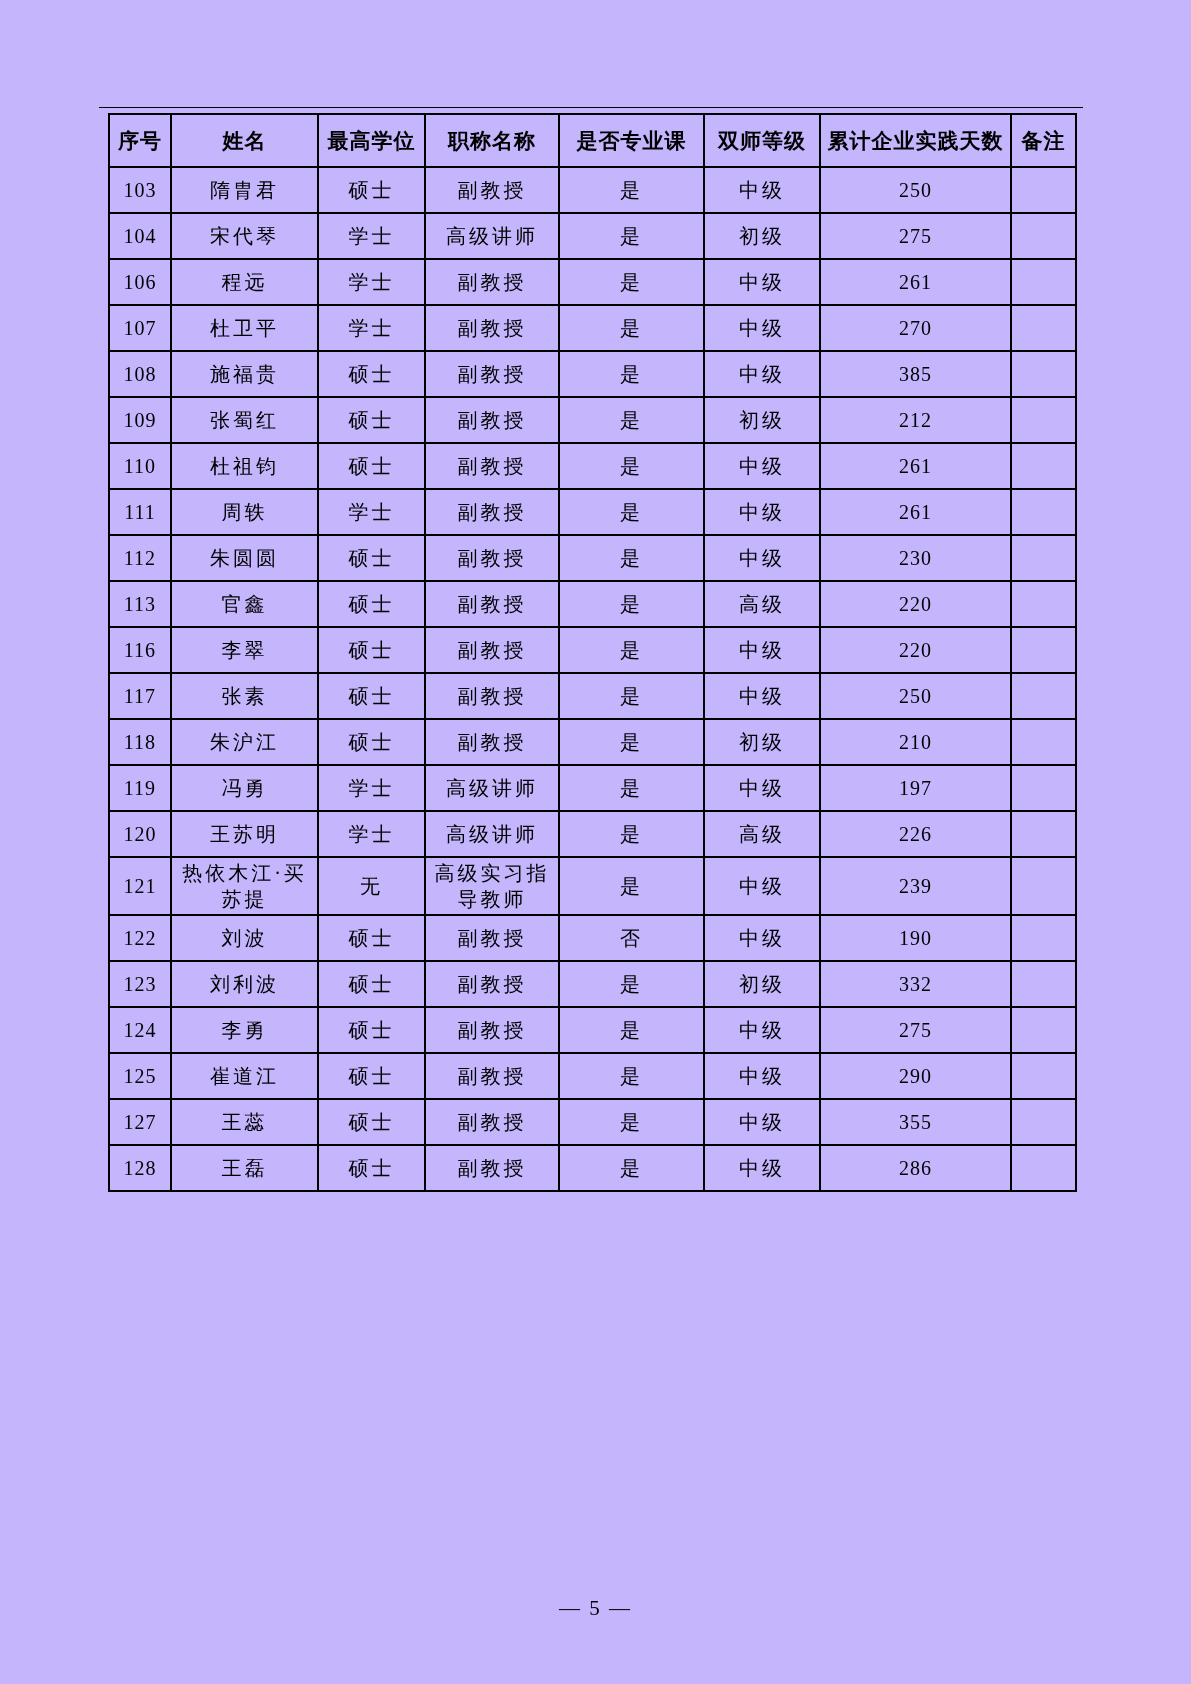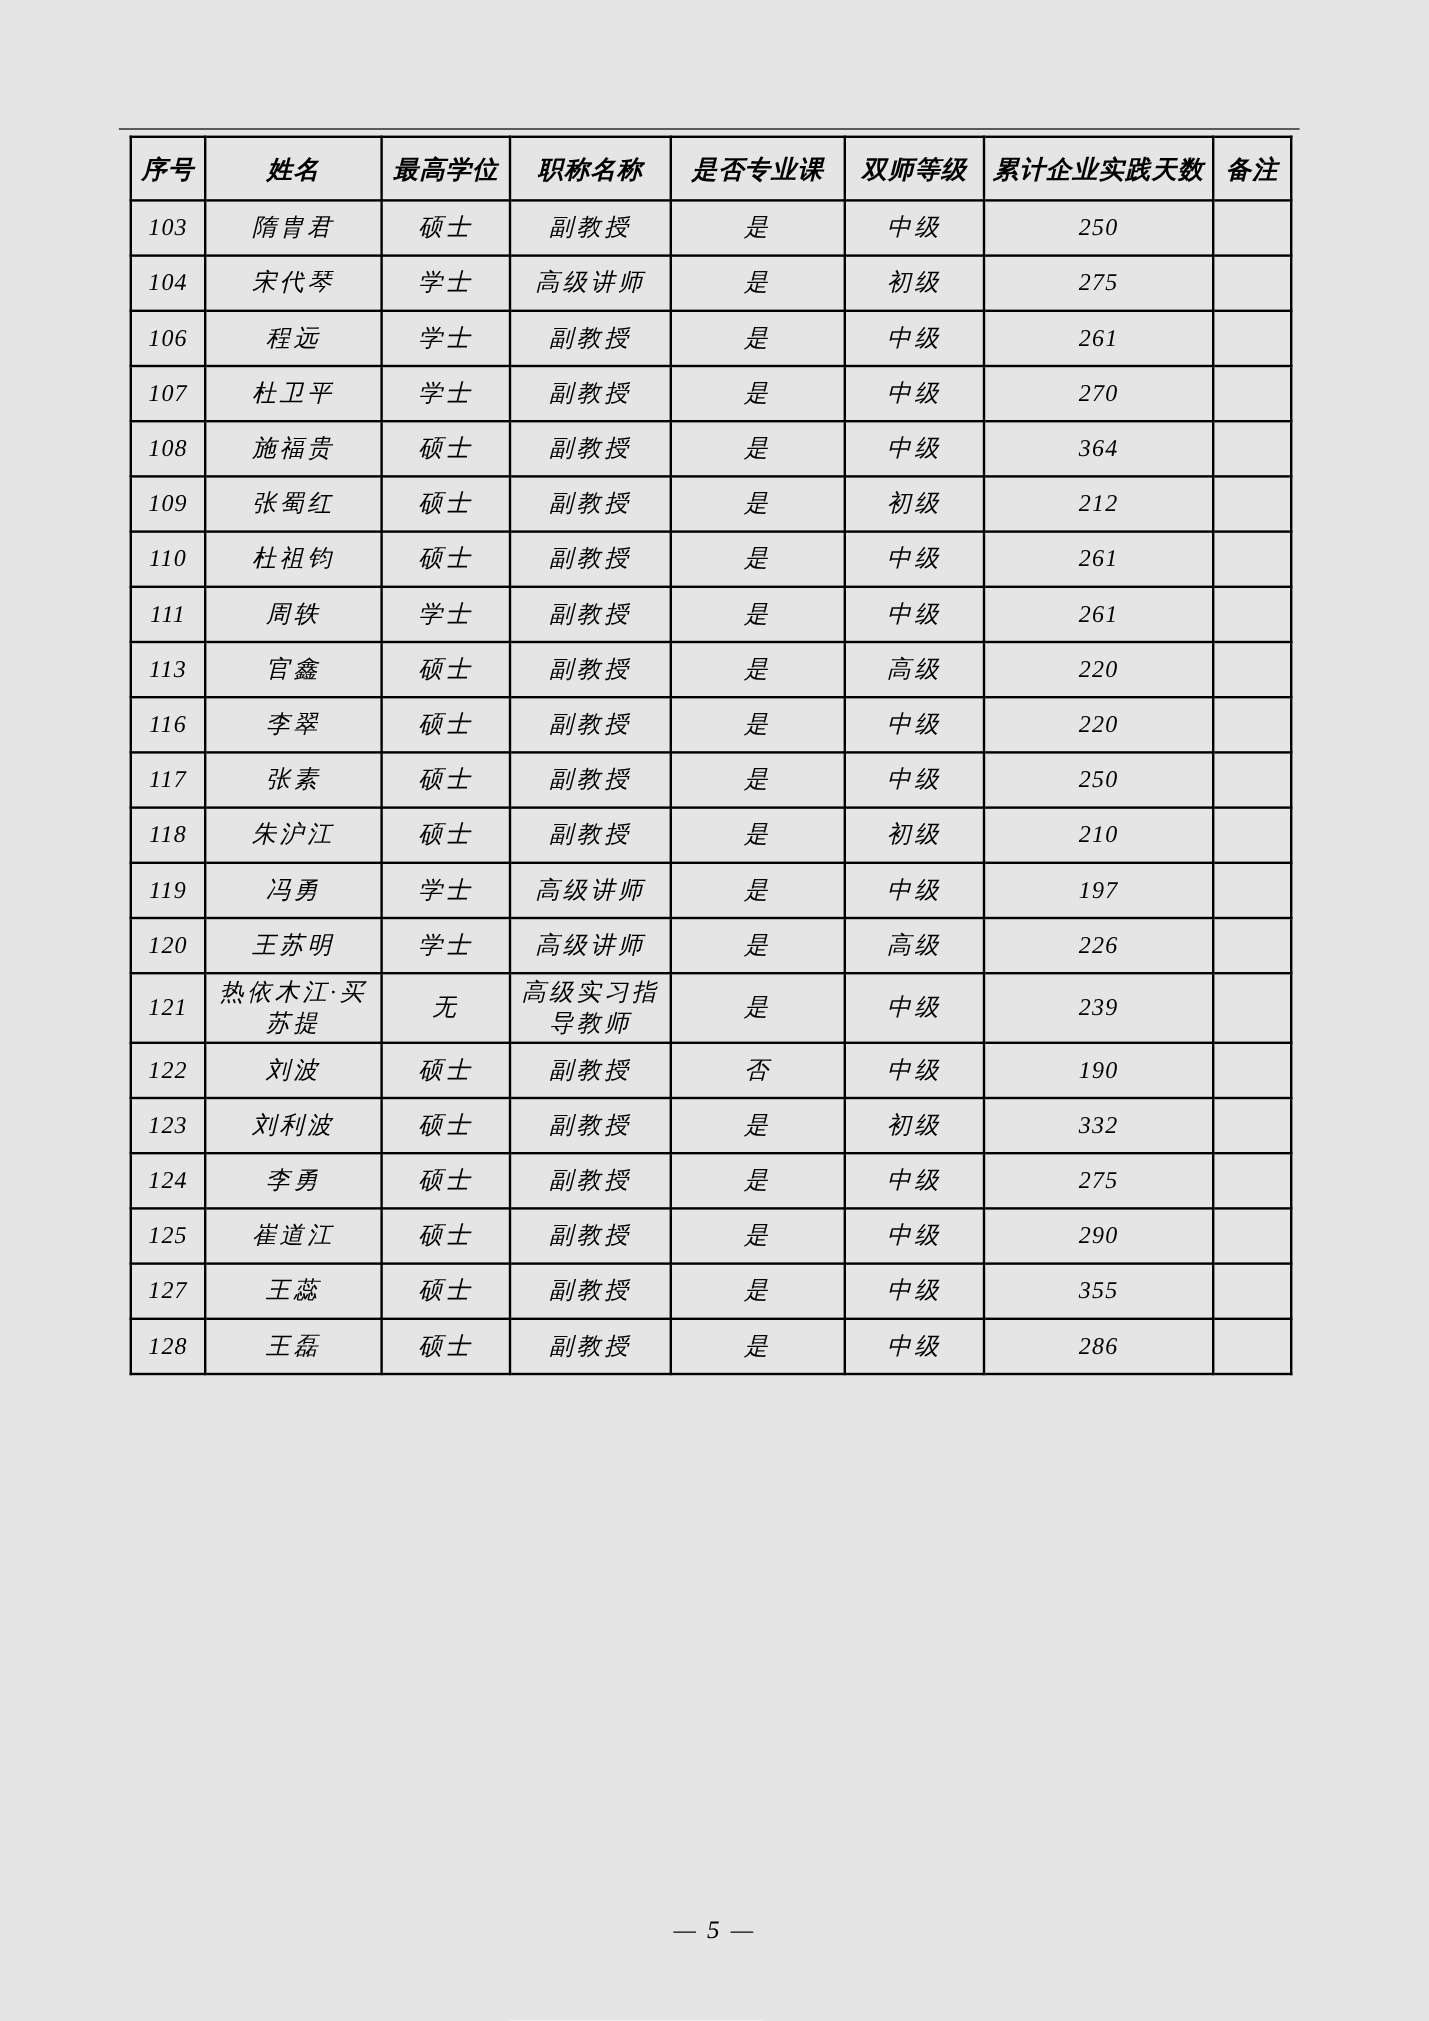--- a/index.html
+++ b/index.html
@@ -7,22 +7,21 @@
   body {
     width: 1191px;
     height: 1684px;
     position: relative;
     font-family: "Liberation Serif", "DejaVu Serif", serif;
     color: #000000;
   }
   .page {
     position: absolute;
     inset: 0;
-    background: #e5e5e5;
-    font-style: italic;
+    background: #c4b5fd;
   }
   .table-top-rule {
     position: absolute;
     left: 99px;
     top: 107px;
     width: 984px;
     height: 1px;
     background: #000000;
   }
   table.roster {
@@ -140,21 +139,21 @@
       <td class="num">270</td>
       <td></td>
     </tr>
         <tr>
       <td class="num">108</td>
       <td>施福贵</td>
       <td>硕士</td>
       <td>副教授</td>
       <td>是</td>
       <td>中级</td>
-      <td class="num">364</td>
+      <td class="num">385</td>
       <td></td>
     </tr>
         <tr>
       <td class="num">109</td>
       <td>张蜀红</td>
       <td>硕士</td>
       <td>副教授</td>
       <td>是</td>
       <td>初级</td>
       <td class="num">212</td>
@@ -171,20 +170,30 @@
       <td></td>
     </tr>
         <tr>
       <td class="num">111</td>
       <td>周轶</td>
       <td>学士</td>
       <td>副教授</td>
       <td>是</td>
       <td>中级</td>
       <td class="num">261</td>
+      <td></td>
+    </tr>
+        <tr>
+      <td class="num">112</td>
+      <td>朱圆圆</td>
+      <td>硕士</td>
+      <td>副教授</td>
+      <td>是</td>
+      <td>中级</td>
+      <td class="num">230</td>
       <td></td>
     </tr>
         <tr>
       <td class="num">113</td>
       <td>官鑫</td>
       <td>硕士</td>
       <td>副教授</td>
       <td>是</td>
       <td>高级</td>
       <td class="num">220</td>

